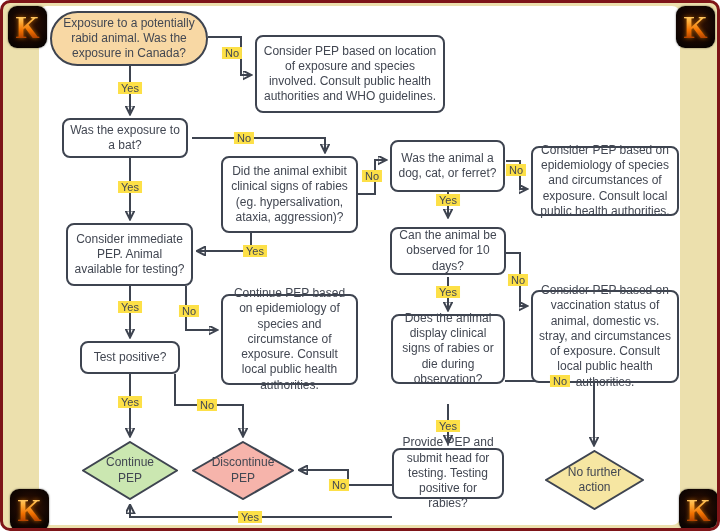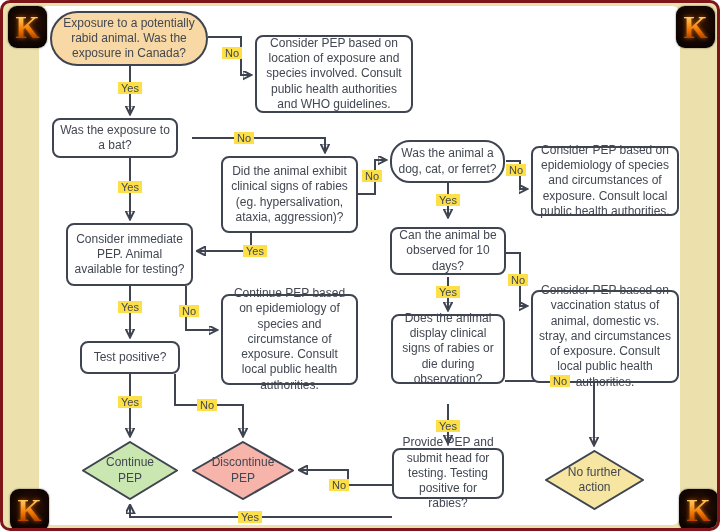--- a/index.html
+++ b/index.html
@@ -58,27 +58,27 @@
     <path d="M127,371 V433" marker-end="url(#arrow)"></path>
     <path d="M172,371 V402 H240 V433" marker-end="url(#arrow)"></path>
     <path d="M445,401 V440" marker-end="url(#arrow)"></path>
     <path d="M502,378 H591 V442" marker-end="url(#arrow)"></path>
     <path d="M389,482 H345 V467 H296" marker-end="url(#arrow)"></path>
     <path d="M389,514 H127 V502" marker-end="url(#arrow)"></path>
   </svg>
 
   <div class="node oval" style="left:47px;top:8px;width:158px;height:55px;">Exposure to a potentially rabid animal. Was the exposure in Canada?</div>
 
-  <div class="node box" style="left:252px;top:32px;width:158px;height:78px;">Consider PEP based on location of exposure and species involved. Consult public health authorities and WHO guidelines.</div>
+  <div class="node box" style="left:252px;top:32px;width:190px;height:78px;">Consider PEP based on location of exposure and species involved. Consult public health authorities and WHO guidelines.</div>
 
-  <div class="node box" style="left:49px;top:115px;width:126px;height:40px;">Was the exposure to a bat?</div>
+  <div class="node box" style="left:59px;top:115px;width:126px;height:40px;">Was the exposure to a bat?</div>
 
   <div class="node box" style="left:218px;top:153px;width:137px;height:77px;">Did the animal exhibit clinical signs of rabies (eg. hypersalivation, ataxia, aggression)?</div>
 
-  <div class="node box" style="left:387px;top:137px;width:115px;height:43px;border-radius:20px;">Was the animal a dog, cat, or ferret?</div>
+  <div class="node box" style="left:387px;top:137px;width:115px;height:52px;">Was the animal a dog, cat, or ferret?</div>
 
   <div class="node box" style="left:528px;top:143px;width:148px;height:70px;">Consider PEP based on epidemiology of species and circumstances of exposure. Consult local public health authorities.</div>
 
   <div class="node box" style="left:63px;top:220px;width:127px;height:63px;">Consider immediate PEP. Animal available for testing?</div>
 
   <div class="node box" style="left:387px;top:224px;width:116px;height:48px;">Can the animal be observed for 10 days?</div>
 
   <div class="node box" style="left:528px;top:247px;width:148px;height:93px;margin-top:40px;">Consider PEP based on vaccination status of animal, domestic vs. stray, and circumstances of exposure. Consult local public health authorities.</div>
 
   <div class="node box" style="left:218px;top:291px;width:137px;height:91px;">Continue PEP based on epidemiology of species and circumstance of exposure. Consult local public health authorities.</div>

